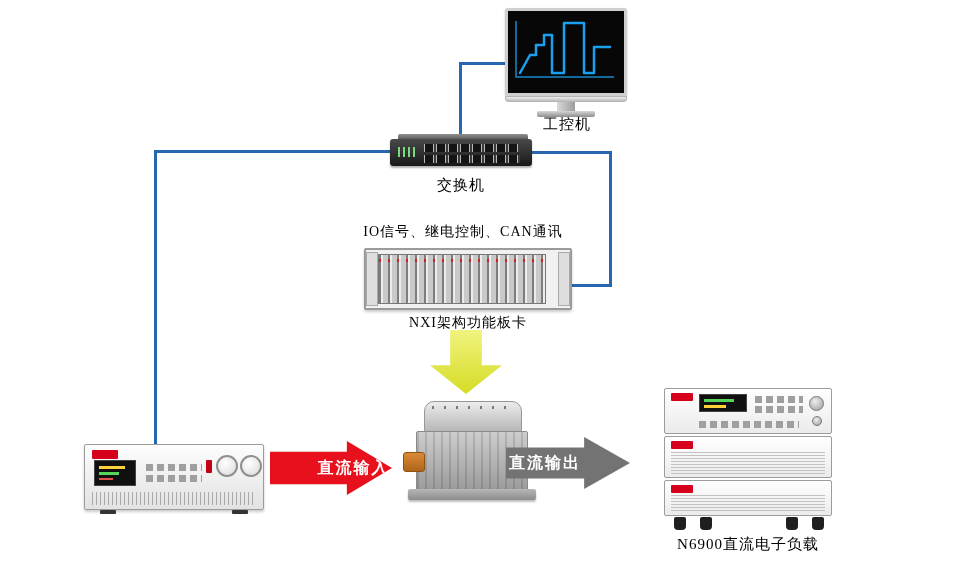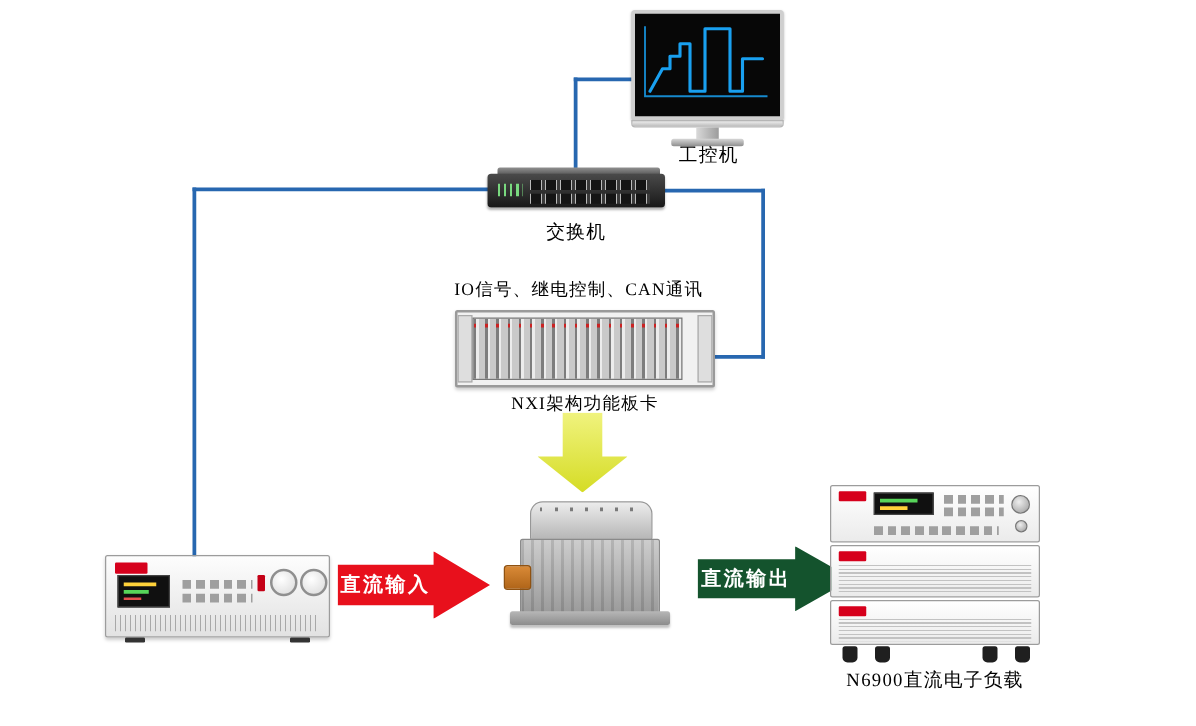--- a/index.html
+++ b/index.html
@@ -76,22 +76,22 @@
     clip-path:polygon(28% 0%,72% 0%,72% 55%,100% 55%,50% 100%,0% 55%,28% 55%);
   }
   .arrow-right{
     position:absolute;display:flex;align-items:center;
     clip-path:polygon(0% 20%,63% 20%,63% 0%,100% 50%,63% 100%,63% 80%,0% 80%);
   }
   .arrow-right span{
     display:block;width:63%;text-align:center;color:#fff;font-weight:bold;
     font-size:16px;letter-spacing:2px;font-family:"Liberation Sans",sans-serif;
   }
-  #arrow-dc-in{left:270px;top:441px;width:122px;height:54px;background:#e8101c;}
-  #arrow-dc-out{left:558px;top:437px;width:124px;height:52px;background:#14532d;}
+  #arrow-dc-in{left:270px;top:441px;width:122px;height:54px;background:#e8101c;justify-content:flex-end;}
+  #arrow-dc-out{left:506px;top:437px;width:124px;height:52px;background:#737373;}
   
   .dut-lid{
     position:absolute;left:424px;top:401px;width:98px;height:33px;
     background:linear-gradient(180deg,#ececec,#b3b3b3);
     border:1px solid #979797;border-radius:10px 10px 4px 4px;box-sizing:border-box;
   }
   .dut-bolts{
     position:absolute;left:432px;top:406px;width:84px;height:3px;
     background:repeating-linear-gradient(90deg,#7a7a7a 0 2px,transparent 2px 12px);
   }

